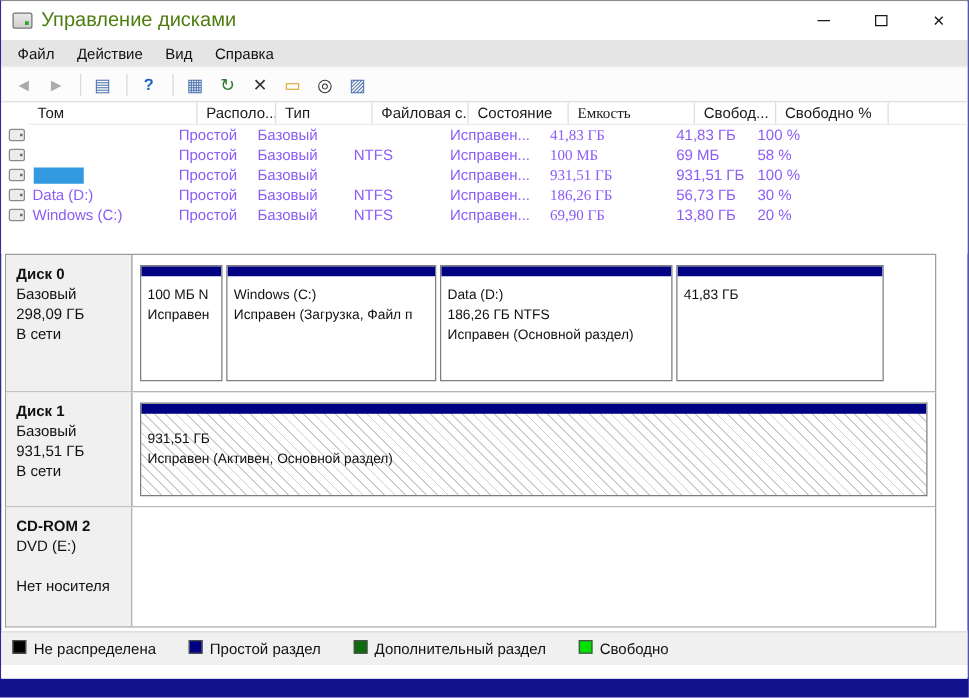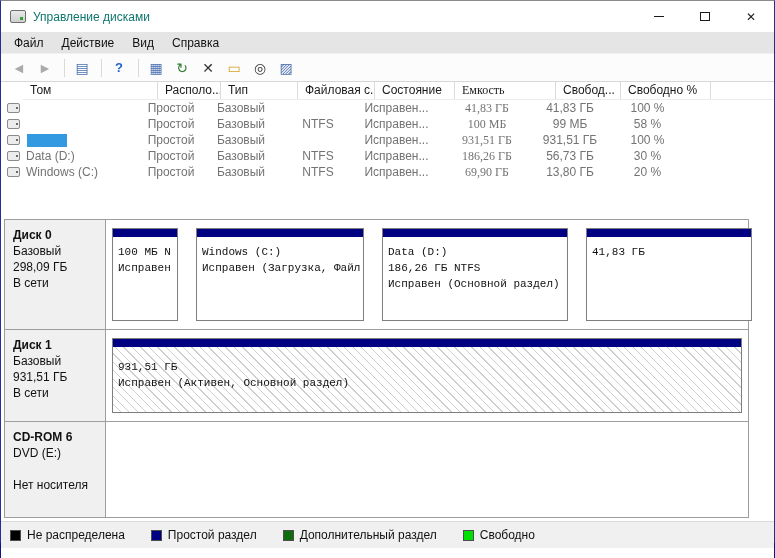--- a/index.html
+++ b/index.html
@@ -12,21 +12,21 @@
   .window {
     position:relative; width:775px; height:543px; background:#ffffff;
     border:1px solid #2a2a99; border-top:1px solid #8a8a8a;
   }
 
   
   .titlebar { height:31px; display:flex; align-items:center; padding-left:9px; background:#ffffff; }
   .app-icon { position:relative; width:16px; height:13px; margin-right:7px;
     background:linear-gradient(#e9e9e9,#cfcfcf); border:1px solid #6f6f6f; border-radius:2px; }
   .app-icon::after { content:""; position:absolute; right:2px; bottom:2px; width:3px; height:3px; background:#2fa52f; }
-  .title-text { font-size:12px; color:#0f766e; }
+  .title-text { font-size:16px; color:#4d7c0f; }
   .win-controls { margin-left:auto; display:flex; height:31px; }
   .wbtn { width:46px; height:31px; display:flex; align-items:center; justify-content:center;
     font-size:12px; color:#1a1a1a; cursor:default; }
   .minline { width:10px; height:1px; background:#1a1a1a; display:inline-block; }
   .maxbox { width:10px; height:9px; border:1px solid #1a1a1a; display:inline-block; }
 
   
   .menubar { height:22px; display:flex; align-items:center; padding-left:4px; background:#e5e5e5;
     border-bottom:1px solid #f0f0f0; }
   .menu-item { font-size:12px; color:#111; padding:3px 9px; }
@@ -43,55 +43,55 @@
   .tbtn.dark { color:#333333; }
   .tbtn.folder { color:#d7a021; }
   .tsep { width:1px; height:18px; background:#d9d9d9; margin:0 5px; }
 
   
   .listview { height:121px; background:#fff; }
   .lv-header { display:flex; height:18px; border-bottom:1px solid #ececec;margin-left:22px; }
   .hc { font-size:12px; color:#1a1a1a; line-height:17px; padding-left:7px;
     border-right:1px solid #dcdcdc; overflow:hidden; white-space:nowrap; }
   .lv-row { display:flex; height:16px; }
-  .cell { font-size:12px; color:#737373; line-height:16px; padding-left:7px;
-    overflow:hidden; white-space:nowrap;text-align:center; }
+  .cell { font-size:12px; color:#8b5cf6; line-height:16px; padding-left:7px;
+    overflow:hidden; white-space:nowrap; }
   .c0 { width:135px; } .c1 { width:63px; } .c2 { width:77px; } .c3 { width:77px; }
   .c4 { width:80px; } .c5 { width:101px;font-family:Liberation Serif, serif; } .c6 { width:65px; } .c7 { width:90px; }
   .c8 { flex:1; border-right:none; }
   .cell.c0 { padding-left:4px; display:flex; align-items:center; }
   .vol-icon { position:relative; display:inline-block; width:13px; height:10px; flex:0 0 13px;
     background:#ececec; border:1px solid #8a8a8a; border-radius:2px; margin:0 6px 0 2px; }
   .vol-icon::after { content:""; position:absolute; right:1px; top:3px; width:2px; height:2px; background:#6a6a6a; }
   .redact { display:inline-block; width:40px; height:13px; background:#3399e0; margin-left:1px; }
 
   
   .graphic { margin-left:3px; width:745px; background:#fff; }
   .disk-row { display:flex; border-left:1px solid #9d9d9d; border-right:1px solid #9d9d9d;
     border-bottom:1px solid #9d9d9d; background:#fff; }
   .disk-row.first { border-top:1px solid #9d9d9d; }
-  .r0 { height:111px;margin-top:16px; } .r1 { height:92px; } .r2 { height:96px; }
+  .r0 { height:111px; } .r1 { height:92px; } .r2 { height:96px; }
   .disk-info { width:101px; flex:0 0 101px; background:#f0f0f0; border-right:1px solid #9d9d9d;
     padding:7px 0 0 8px; }
   .di-title { font-size:12px; font-weight:bold; color:#111; line-height:16px; }
   .di-line { font-size:12px; color:#111; line-height:16px; min-height:16px; white-space:nowrap; overflow:hidden; }
-  .parts { flex:1; display:flex; gap:18px; padding:8px 6px;font-family:Liberation Mono, monospace; }
+  .parts { flex:1; display:flex; gap:3px; padding:8px 6px; }
   .part { position:relative; border:1px solid #7e7e7e; background:#ffffff; overflow:hidden; flex:0 0 auto; }
   .part.full { flex:1 1 auto; }
   .part-strip { height:8px; background:#000082; }
   .pl { font-size:11px; line-height:16px; padding:0 4px 0 5px; white-space:nowrap; overflow:hidden; color:#111; }
   .pl.first { margin-top:7px; }
   .part.hatched { background-image:repeating-linear-gradient(45deg,#ffffff 0px,#ffffff 5px,#cfcfcf 5px,#cfcfcf 6px); }
   .part.hatched .pl.first { margin-top:12px; }
   .parts-empty { flex:1; background:#fff; }
 
   
   .legend { height:27px; display:flex; align-items:center; gap:26px; padding-left:9px;
     background:#f0f0f0; border-top:1px solid #d9d9d9; margin-top:3px; }
-  .leg-item { display:flex; align-items:center; }
+  .leg-item { display:flex; }
   .leg-swatch { width:11px; height:11px; border:1px solid #4d4d4d; margin-right:6px; }
   .leg-label { font-size:12px; color:#111; }
 
   .bottom-gap { height:11px; background:#ffffff; }
 </style>
 </head>
 <body>
 
 <div class="window">
 
@@ -162,21 +162,21 @@
     <div class="lv-row">
       <div class="cell c0">
           <span class="vol-icon"></span>
           <span></span>
         </div>
       <div class="cell c1">Простой</div>
       <div class="cell c2">Базовый</div>
       <div class="cell c3">NTFS</div>
       <div class="cell c4">Исправен...</div>
       <div class="cell c5">100 МБ</div>
-      <div class="cell c6">99 МБ</div>
+      <div class="cell c6">69 МБ</div>
       <div class="cell c7">58 %</div>
     </div>
 
     <div class="lv-row">
       <div class="cell c0">
           <span class="vol-icon"></span>
           <span class="redact"></span>
         </div>
       <div class="cell c1">Простой</div>
       <div class="cell c2">Базовый</div>
@@ -262,21 +262,21 @@
         <div class="part full hatched">
           <div class="part-strip"></div>
           <div class="pl first">931,51 ГБ</div>
           <div class="pl">Исправен (Активен, Основной раздел)</div>
         </div>
       </div>
     </div>
 
     <div class="disk-row r2">
       <div class="disk-info">
-        <div class="di-title">CD-ROM 6</div>
+        <div class="di-title">CD-ROM 2</div>
         <div class="di-line">DVD (E:)</div>
         <div class="di-line"></div>
         <div class="di-line">Нет носителя</div>
       </div>
       <div class="parts-empty"></div>
     </div>
 
   </div>
 
   <div class="legend">

